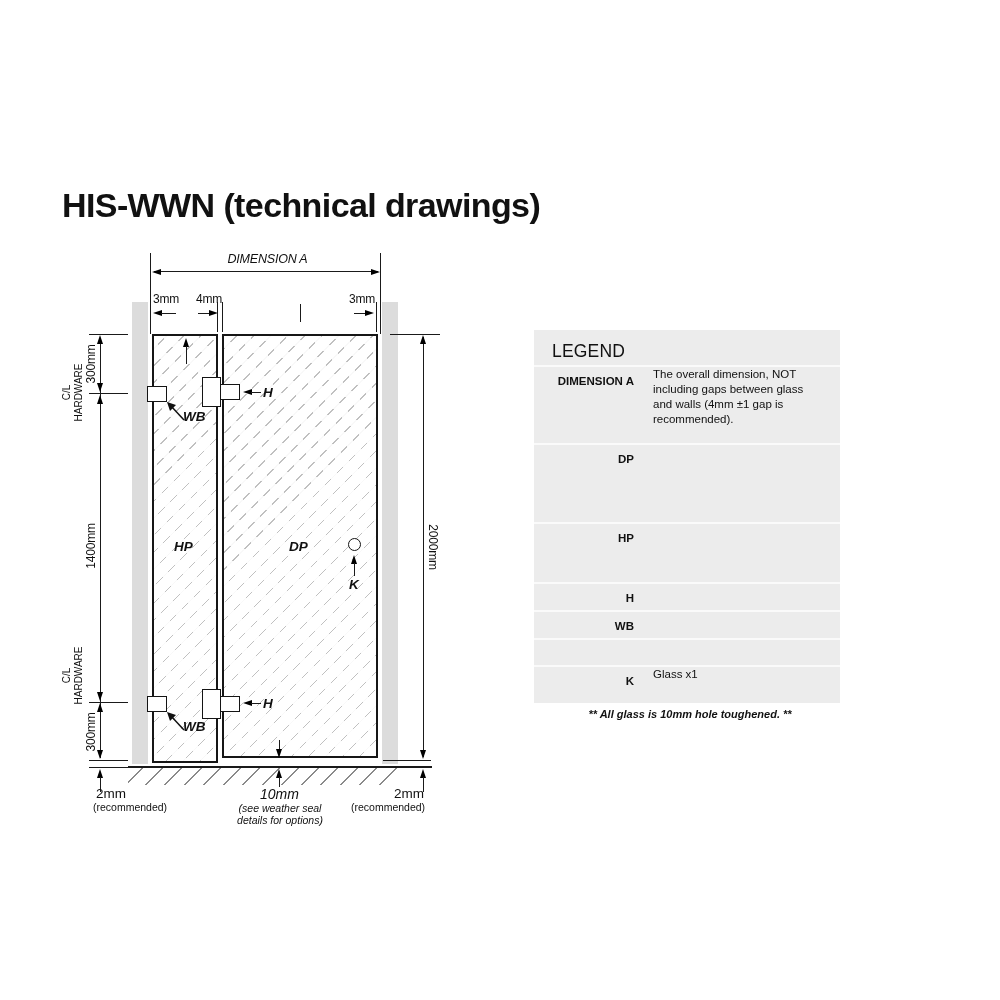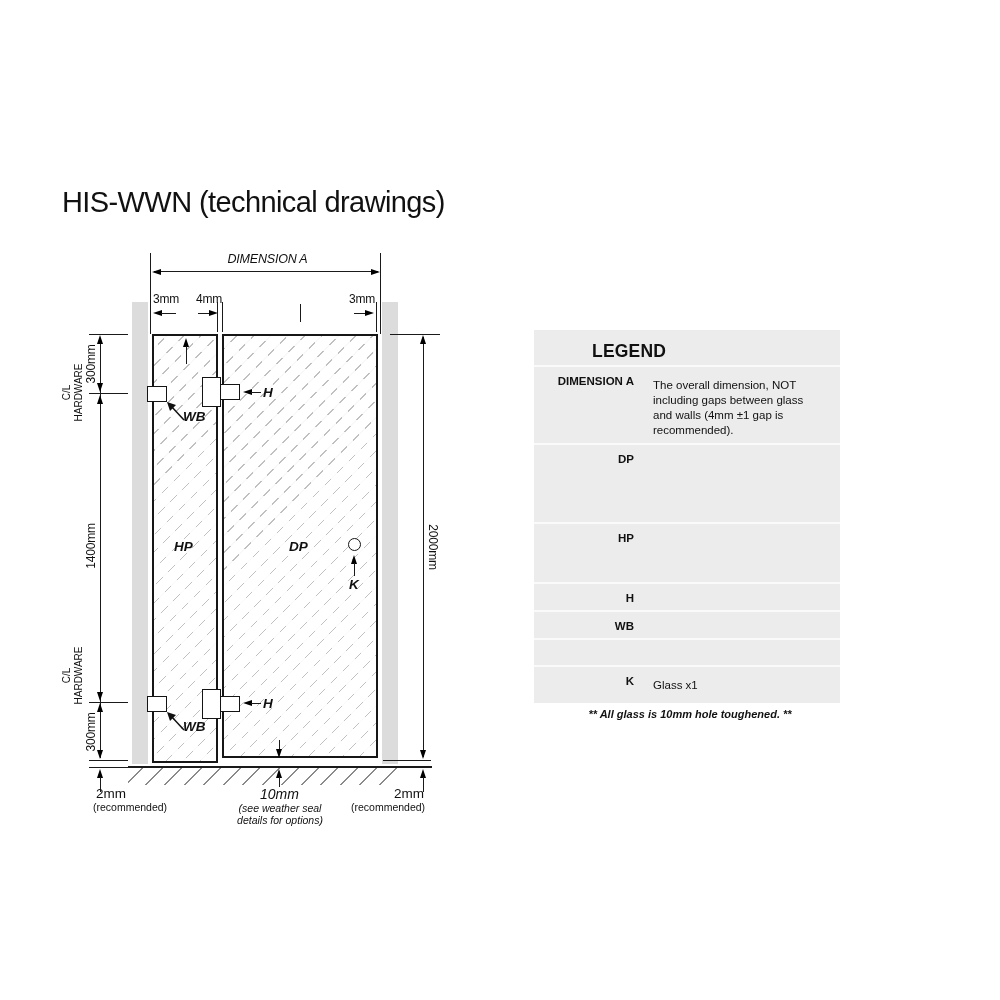--- a/index.html
+++ b/index.html
@@ -27,30 +27,30 @@
   .t{position:absolute;white-space:nowrap;}
   .dimtxt{font-size:12px;letter-spacing:-0.2px;}
   .ital{font-style:italic;}
   .lblBI{font-weight:bold;font-style:italic;font-size:13.5px;}
   .rot-ccw{transform:rotate(-90deg);transform-origin:center;text-align:center;}
   .rot-cw{transform:rotate(90deg);transform-origin:center;text-align:center;}
   .small{font-size:10.5px;}
   .prel{white-space:pre-line;}
   
   #legend{position:absolute;left:534px;top:330px;width:306px;height:373px;background:#ececec;}
-  #legend-header{font-size:17.5px;font-weight:bold;padding:11px 0 0 18px;letter-spacing:.2px;height:24px;margin-left:40px;}
+  #legend-header{font-size:17.5px;font-weight:normal;padding:11px 0 0 18px;letter-spacing:.2px;height:24px;}
   .lrow{display:flex;border-top:2px solid #fafafa;box-sizing:border-box;align-items:flex-start;}
   .lterm{width:100px;text-align:right;font-weight:bold;font-size:11.5px;padding-top:8px;flex:none;}
-  .ldesc{margin-left:19px;width:180px;font-size:11.5px;line-height:15px;padding-top:11px;white-space:pre-line;}
+  .ldesc{margin-left:19px;width:180px;font-size:11.5px;line-height:15px;padding-top:0;white-space:pre-line;}
   .ldesc.nowrap{white-space:nowrap;width:auto;}
   .rh1{height:78px;}.rh2{height:79px;}.rh3{height:60px;}.rh4{height:28px;}
   .rh5{height:28px;}.rh6{height:27px;}.rh7{height:38px;}
   #legend-footnote{position:absolute;left:540px;top:708px;width:300px;text-align:center;
      font-weight:bold;font-style:italic;font-size:11px;}
-  #page-title{position:absolute;left:62px;top:186px;font-size:29px;font-weight:normal;letter-spacing:-.6px;}
+  #page-title{position:absolute;left:62px;top:186px;font-size:34px;font-weight:bold;letter-spacing:-.6px;}
   svg.diag{position:absolute;overflow:visible;}
 </style>
 </head>
 <body>
 
 <div id="stage">
 
   <div id="page-title">HIS-WWN (technical drawings)</div>
 
   <div>

